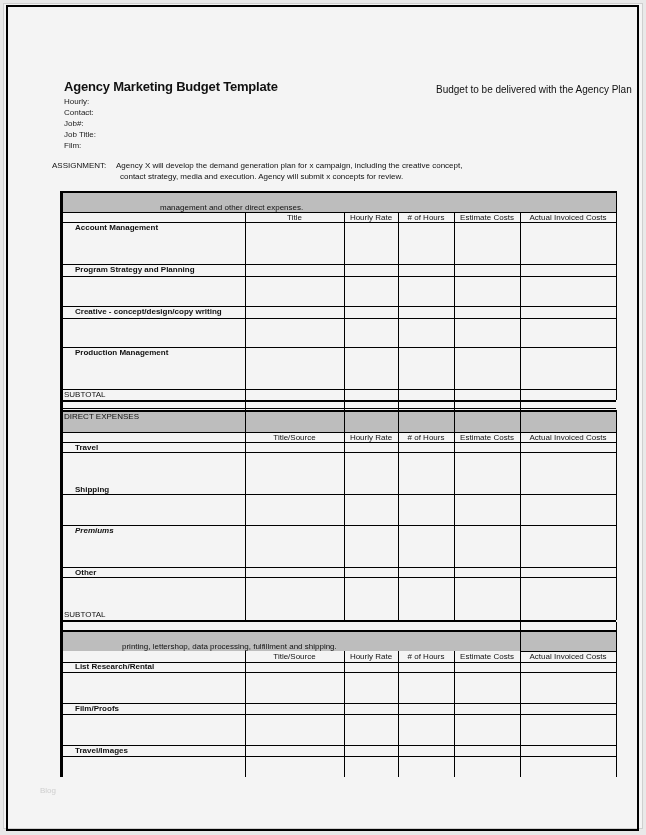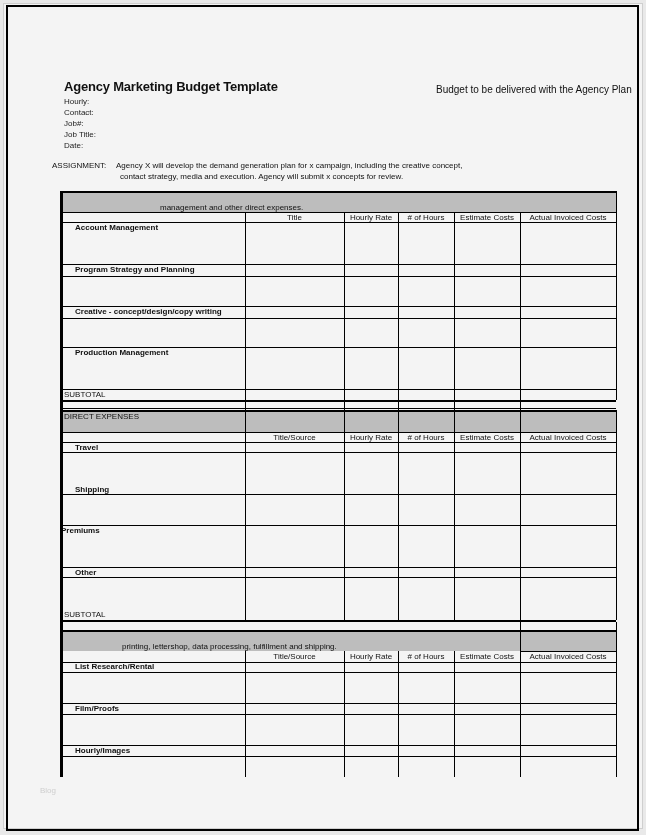--- a/index.html
+++ b/index.html
@@ -47,21 +47,21 @@
 <div class="page"></div>
 <div class="frame"></div>
 
 <div class="title">Agency Marketing Budget Template</div>
 <div class="note">Budget to be delivered with the Agency Plan</div>
 
 <div class="meta" style="top:97px">Hourly:</div>
 <div class="meta" style="top:108px">Contact:</div>
 <div class="meta" style="top:119px">Job#:</div>
 <div class="meta" style="top:130px">Job Title:</div>
-<div class="meta" style="top:141px">Date:</div>
+<div class="meta" style="top:141px">Film:</div>
 
 <div class="assign">
   <div><span class="lbl">ASSIGNMENT:</span><span>Agency X will develop the demand generation plan for x campaign, including the creative concept,</span></div>
   <div class="l2">contact strategy, media and execution.  Agency will submit x concepts for review.</div>
 </div>
 
 <div class="sheet" id="sheet">
     <div class="shade" style="left: 61px; top: 191px; width: 555px; height: 21px; background: rgb(189, 189, 189);"></div>
     <div class="hline thick" style="left: 61px; top: 191px; width: 555px;"></div>
     <div class="cell-text" style="left: 132px; top: 203px; margin-left: 28px;">management and other direct expenses.</div>
@@ -139,21 +139,21 @@
     <div class="cell" style="position: absolute; left: 455px; top: 453px; width: 64px; height: 40px;"></div>
     <div class="cell" style="position: absolute; left: 521px; top: 453px; width: 94px; height: 40px;"></div>
     <div class="cell-text bold" style="left: 75px; top: 485px;">Shipping</div>
     <div class="hline" style="left: 61px; top: 494px; width: 555px;"></div>
     <div class="cell" style="position: absolute; left: 246px; top: 495px; width: 97px; height: 29px;"></div>
     <div class="cell" style="position: absolute; left: 345px; top: 495px; width: 52px; height: 29px;"></div>
     <div class="cell" style="position: absolute; left: 399px; top: 495px; width: 54px; height: 29px;"></div>
     <div class="cell" style="position: absolute; left: 455px; top: 495px; width: 64px; height: 29px;"></div>
     <div class="cell" style="position: absolute; left: 521px; top: 495px; width: 94px; height: 29px;"></div>
     <div class="hline" style="left: 61px; top: 525px; width: 555px;"></div>
-    <div class="cell-text bold" style="left: 61px; top: 526px;">Premiums</div>
+    <div class="cell-text bold" style="left: 75px; top: 526px; font-style: italic;">Premiums</div>
     <div class="cell" style="position: absolute; left: 246px; top: 526px; width: 97px; height: 40px;"></div>
     <div class="cell" style="position: absolute; left: 345px; top: 526px; width: 52px; height: 40px;"></div>
     <div class="cell" style="position: absolute; left: 399px; top: 526px; width: 54px; height: 40px;"></div>
     <div class="cell" style="position: absolute; left: 455px; top: 526px; width: 64px; height: 40px;"></div>
     <div class="cell" style="position: absolute; left: 521px; top: 526px; width: 94px; height: 40px;"></div>
     <div class="hline" style="left: 61px; top: 567px; width: 555px;"></div>
     <div class="cell-text bold" style="left: 75px; top: 568px;">Other</div>
     <div class="hline" style="left: 61px; top: 577px; width: 555px;"></div>
     <div class="cell" style="position: absolute; left: 246px; top: 578px; width: 97px; height: 41px;"></div>
     <div class="cell" style="position: absolute; left: 345px; top: 578px; width: 52px; height: 41px;"></div>
@@ -190,21 +190,21 @@
     <div class="cell" style="position: absolute; left: 521px; top: 673px; width: 94px; height: 29px;"></div>
     <div class="hline" style="left: 61px; top: 703px; width: 555px;"></div>
     <div class="cell-text bold" style="left: 75px; top: 704px;">Film/Proofs</div>
     <div class="hline" style="left: 61px; top: 714px; width: 555px;"></div>
     <div class="cell" style="position: absolute; left: 246px; top: 715px; width: 97px; height: 29px;"></div>
     <div class="cell" style="position: absolute; left: 345px; top: 715px; width: 52px; height: 29px;"></div>
     <div class="cell" style="position: absolute; left: 399px; top: 715px; width: 54px; height: 29px;"></div>
     <div class="cell" style="position: absolute; left: 455px; top: 715px; width: 64px; height: 29px;"></div>
     <div class="cell" style="position: absolute; left: 521px; top: 715px; width: 94px; height: 29px;"></div>
     <div class="hline" style="left: 61px; top: 745px; width: 555px;"></div>
-    <div class="cell-text bold" style="left: 75px; top: 746px;">Hourly/Images</div>
+    <div class="cell-text bold" style="left: 75px; top: 746px;">Travel/Images</div>
     <div class="hline" style="left: 61px; top: 756px; width: 555px;"></div>
     <div class="cell" style="position: absolute; left: 246px; top: 757px; width: 97px; height: 19px;"></div>
     <div class="cell" style="position: absolute; left: 345px; top: 757px; width: 52px; height: 19px;"></div>
     <div class="cell" style="position: absolute; left: 399px; top: 757px; width: 54px; height: 19px;"></div>
     <div class="cell" style="position: absolute; left: 455px; top: 757px; width: 64px; height: 19px;"></div>
     <div class="cell" style="position: absolute; left: 521px; top: 757px; width: 94px; height: 19px;"></div>
     <div class="vline" style="left: 245px; top: 651px; height: 126px;"></div>
     <div class="vline" style="left: 344px; top: 651px; height: 126px;"></div>
     <div class="vline" style="left: 398px; top: 651px; height: 126px;"></div>
     <div class="vline" style="left: 454px; top: 651px; height: 126px;"></div>

